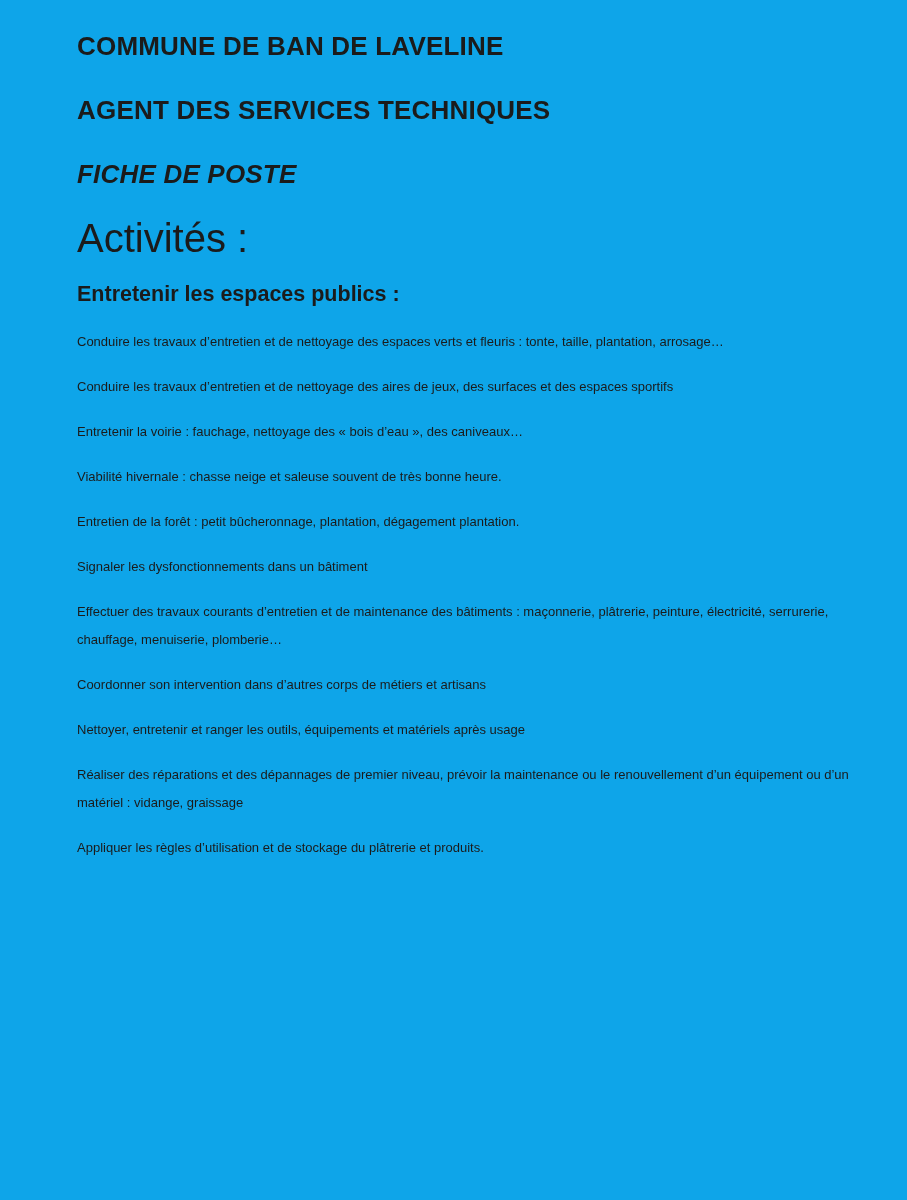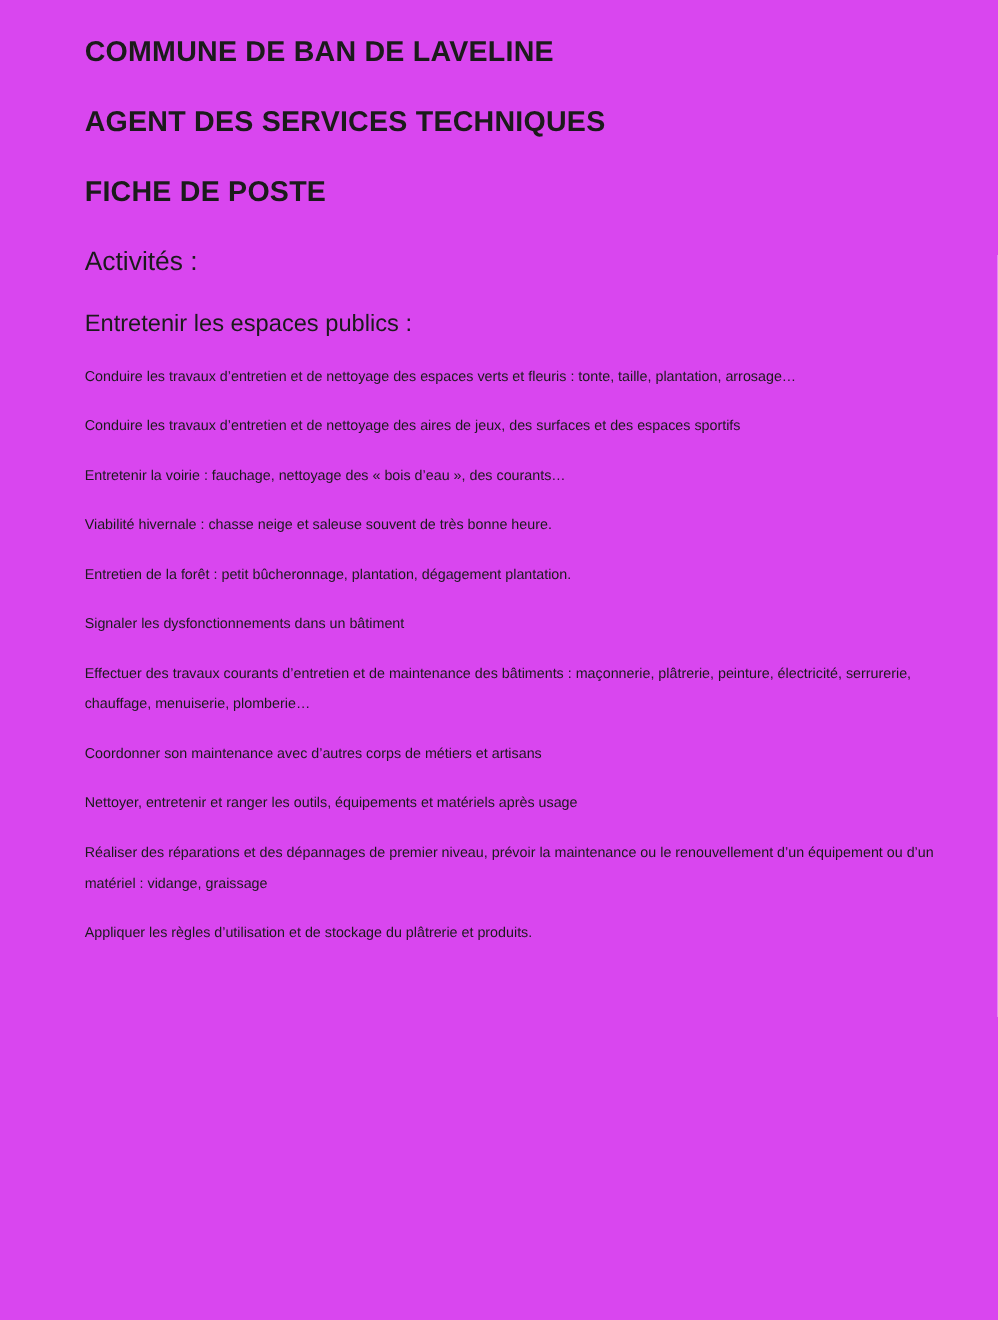--- a/index.html
+++ b/index.html
@@ -12,44 +12,45 @@
     height: 1200px;
     font-family: "Liberation Sans", "DejaVu Sans", sans-serif;
     color: #1b1b1b;
     overflow: hidden;
   }
   .page {
     box-sizing: border-box;
     width: 907px;
     height: 1200px;
     padding: 30px 58px 0 77px;
-    background: #d946ef;
+    background: #0ea5e9;
   }
   h1.title-line {
     font-size: 26px;
     font-weight: 700;
     line-height: 32px;
     margin: 0 0 32px 0;
     letter-spacing: 0.2px;
   }
   h1.title-line:nth-of-type(3) {
     margin-bottom: 28px;
+    font-style: italic;
   }
   .subtitle {
-    font-size: 24px;
+    font-size: 40px;
     font-weight: 400;
     line-height: 40px;
     margin: 0 0 22px 0;
   }
   section {
     margin: 0;
   }
   h2.section-heading {
     font-size: 21.5px;
-    font-weight: 400;
+    font-weight: 700;
     line-height: 28px;
     margin: 67px 0 20px 0;
   }
   section:first-of-type h2.section-heading {
     margin-top: 0;
   }
   p.body-par {
     font-size: 13px;
     font-weight: 400;
     line-height: 28px;
@@ -65,29 +66,29 @@
   <h1 class="title-line">COMMUNE DE BAN DE LAVELINE</h1>
   <h1 class="title-line">AGENT DES SERVICES TECHNIQUES</h1>
   <h1 class="title-line">FICHE DE POSTE</h1>
 
   <div class="subtitle">Activités :</div>
 
   <section>
     <h2 class="section-heading">Entretenir les espaces publics :</h2>
     <p class="body-par">Conduire les travaux d’entretien et de nettoyage des espaces verts et fleuris : tonte, taille, plantation, arrosage…</p>
     <p class="body-par">Conduire les travaux d’entretien et de nettoyage des aires de jeux, des surfaces et des espaces sportifs</p>
-    <p class="body-par">Entretenir la voirie : fauchage, nettoyage des « bois d’eau », des courants…</p>
+    <p class="body-par">Entretenir la voirie : fauchage, nettoyage des « bois d’eau », des caniveaux…</p>
     <p class="body-par">Viabilité hivernale : chasse neige et saleuse souvent de très bonne heure.</p>
     <p class="body-par">Entretien de la forêt : petit bûcheronnage, plantation, dégagement plantation.</p>
   </section>
 
   <section>
     <p class="body-par">Signaler les dysfonctionnements dans un bâtiment</p>
     <p class="body-par">Effectuer des travaux courants d’entretien et de maintenance des bâtiments : maçonnerie, plâtrerie, peinture, électricité, serrurerie, chauffage, menuiserie, plomberie…</p>
-    <p class="body-par">Coordonner son maintenance avec d’autres corps de métiers et artisans</p>
+    <p class="body-par">Coordonner son intervention dans d’autres corps de métiers et artisans</p>
   </section>
 
   <section>
     <p class="body-par">Nettoyer, entretenir et ranger les outils, équipements et matériels après usage</p>
     <p class="body-par">Réaliser des réparations et des dépannages de premier niveau, prévoir la maintenance ou le renouvellement d’un équipement ou d’un matériel : vidange, graissage</p>
     <p class="body-par">Appliquer les règles d’utilisation et de stockage du plâtrerie et produits.</p>
   </section>
 
 </div>
 

